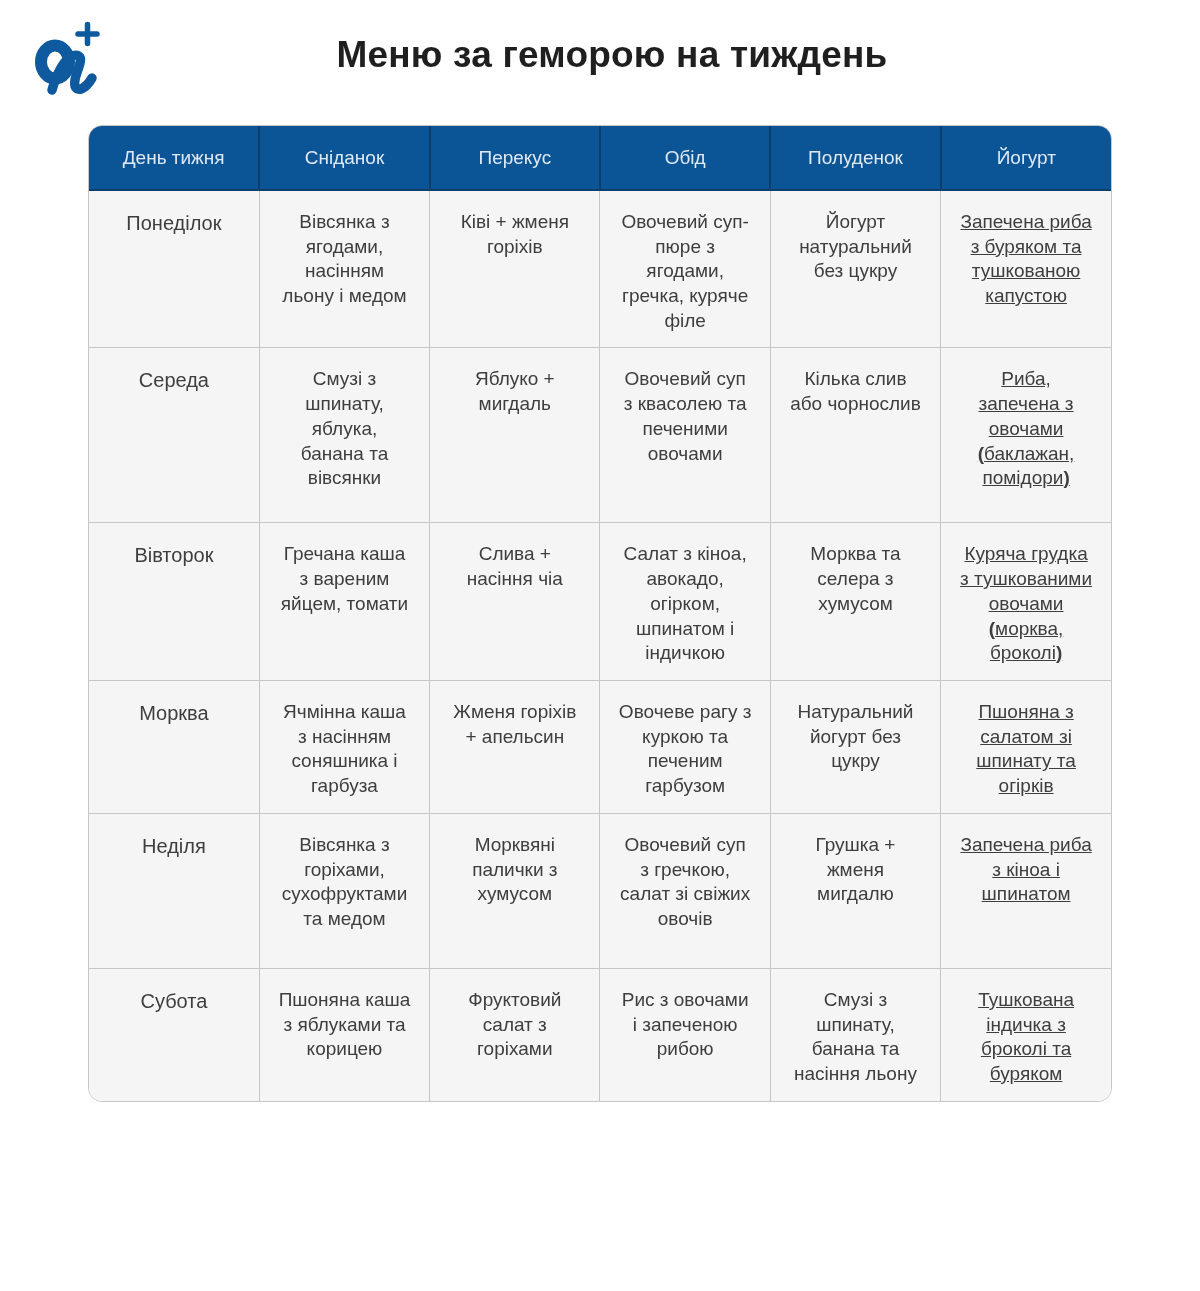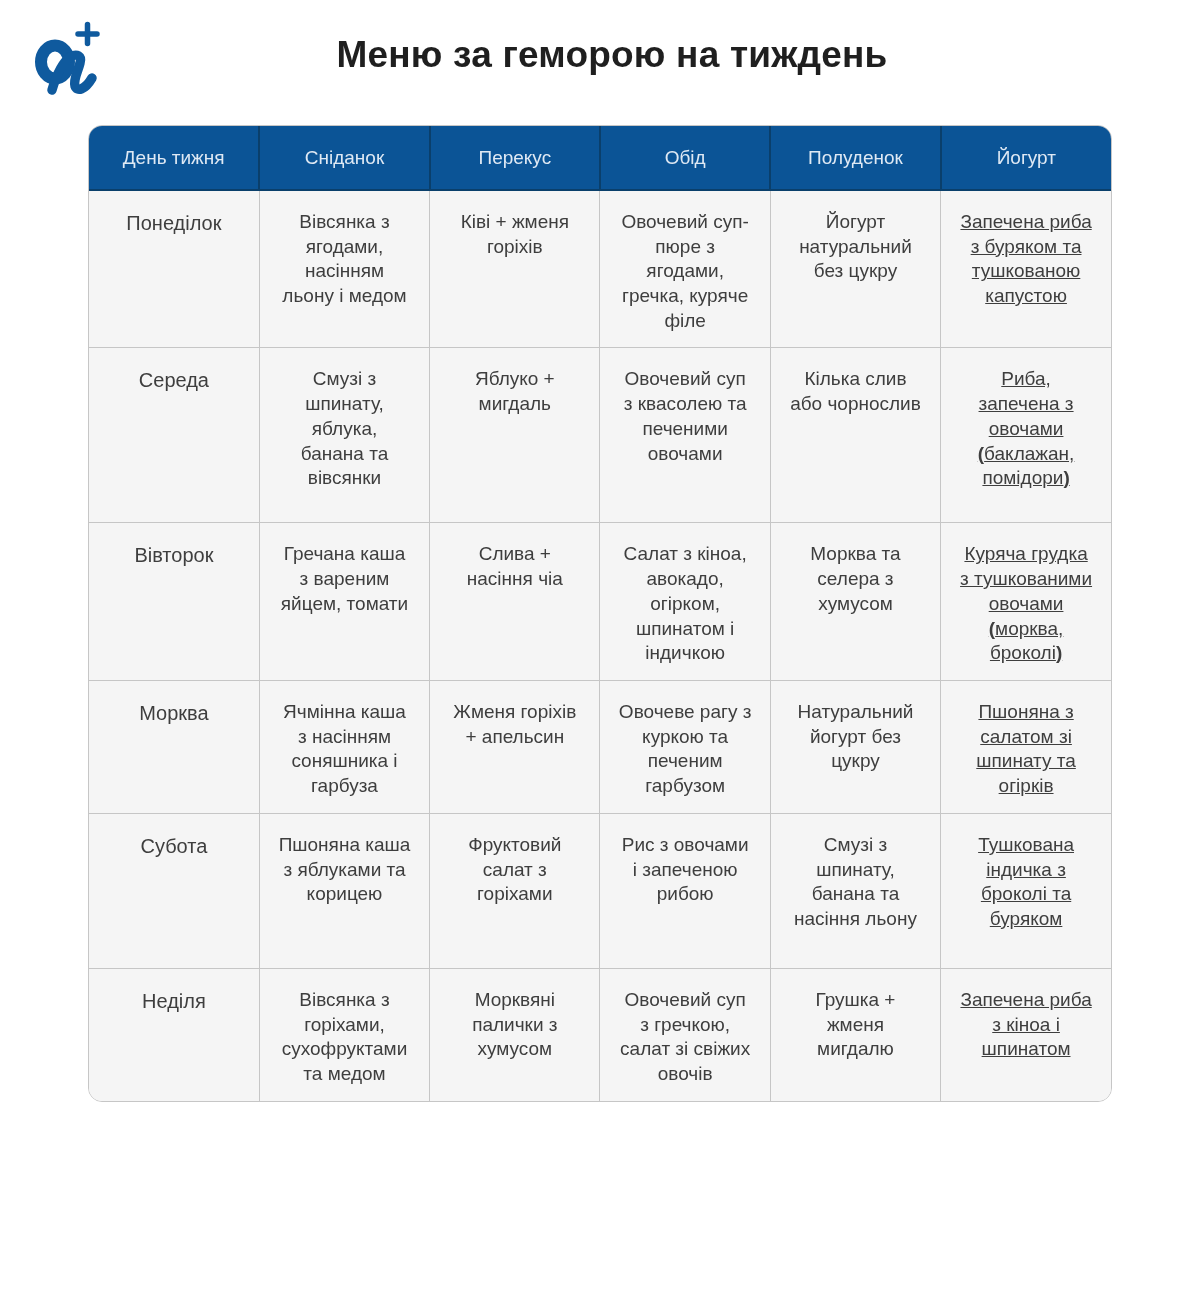--- a/index.html
+++ b/index.html
@@ -102,30 +102,30 @@
         </tr>
         <tr>
           <td class="day-cell">Морква</td>
           <td class="meal-cell">Ячмінна каша з насінням соняшника і гарбуза</td>
           <td class="meal-cell">Жменя горіхів + апельсин</td>
           <td class="meal-cell">Овочеве рагу з куркою та печеним гарбузом</td>
           <td class="meal-cell">Натуральний йогурт без цукру</td>
           <td class="meal-cell">Пшоняна з салатом зі шпинату та огірків</td>
         </tr>
         <tr>
+          <td class="day-cell">Неділя</td>
+          <td class="meal-cell">Вівсянка з горіхами, сухофруктами та медом</td>
+          <td class="meal-cell">Морквяні палички з хумусом</td>
+          <td class="meal-cell">Овочевий суп з гречкою, салат зі свіжих овочів</td>
+          <td class="meal-cell">Грушка + жменя мигдалю</td>
+          <td class="meal-cell">Запечена риба з кіноа і шпинатом</td>
+        </tr>
+        <tr>
           <td class="day-cell">Субота</td>
           <td class="meal-cell">Пшоняна каша з яблуками та корицею</td>
           <td class="meal-cell">Фруктовий салат з горіхами</td>
           <td class="meal-cell">Рис з овочами і запеченою рибою</td>
           <td class="meal-cell">Смузі з шпинату, банана та насіння льону</td>
           <td class="meal-cell">Тушкована індичка з броколі та буряком</td>
         </tr>
-        <tr>
-          <td class="day-cell">Неділя</td>
-          <td class="meal-cell">Вівсянка з горіхами, сухофруктами та медом</td>
-          <td class="meal-cell">Морквяні палички з хумусом</td>
-          <td class="meal-cell">Овочевий суп з гречкою, салат зі свіжих овочів</td>
-          <td class="meal-cell">Грушка + жменя мигдалю</td>
-          <td class="meal-cell">Запечена риба з кіноа і шпинатом</td>
-        </tr>
       </tbody>
   </table>
 </div>
 
 </body></html>

